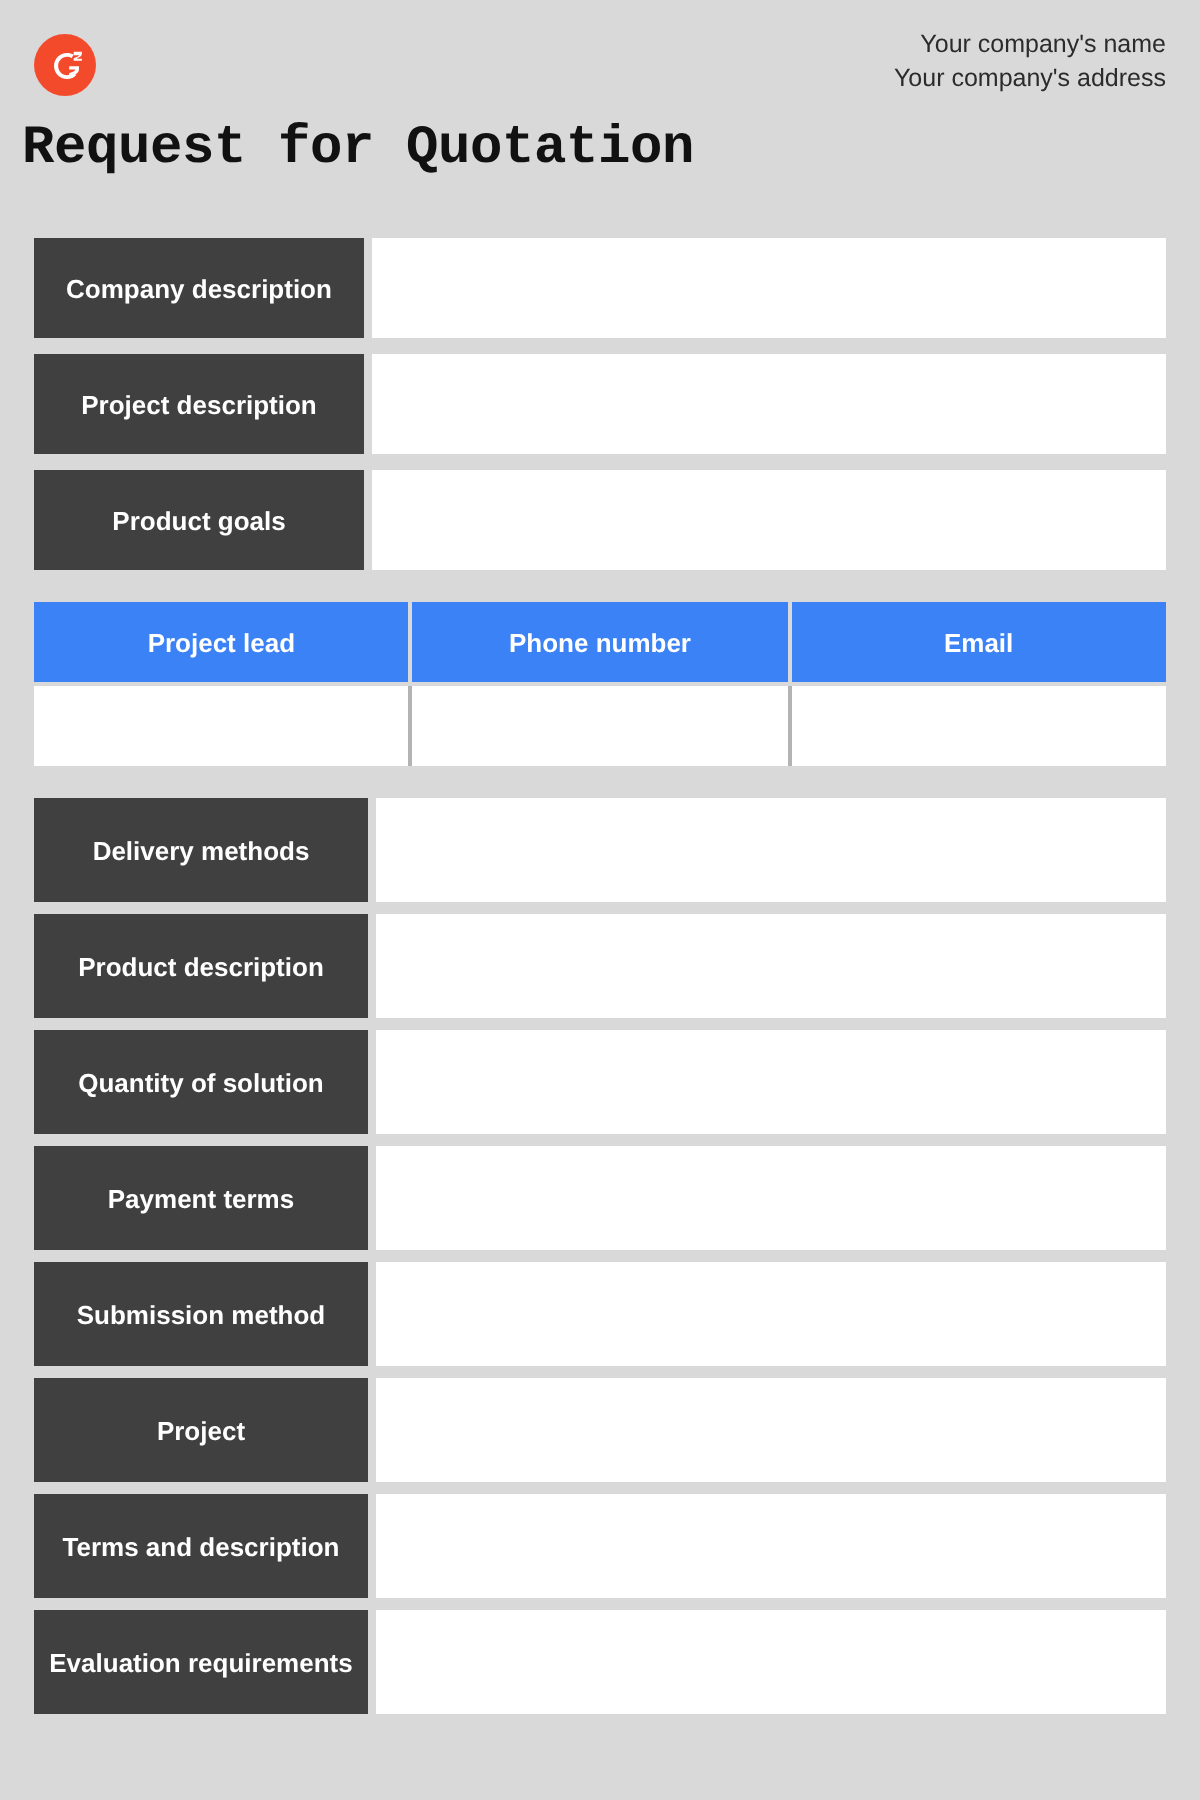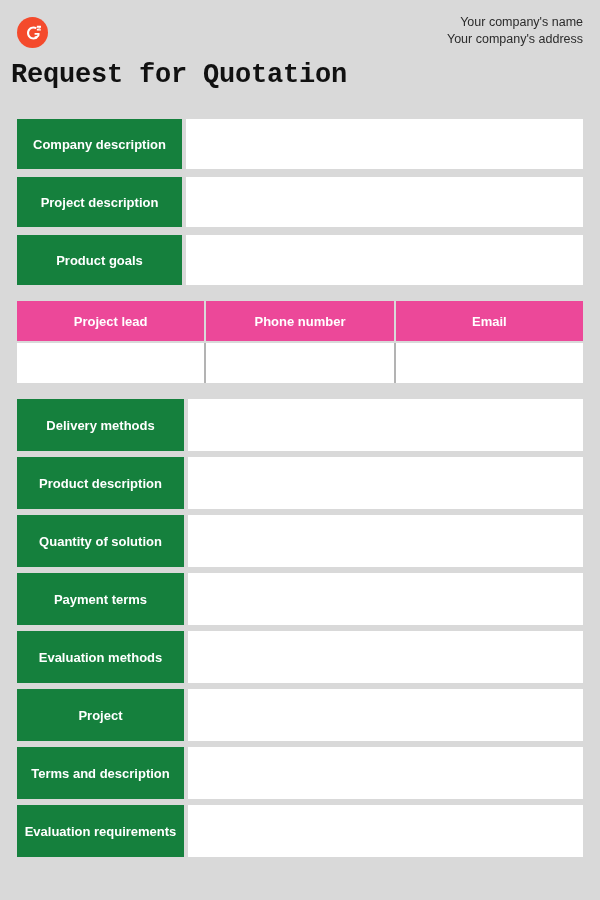--- a/index.html
+++ b/index.html
@@ -85,21 +85,21 @@
     width: 566px;
   }
 
   .row {
     display: flex;
     align-items: stretch;
     margin-bottom: 6px;
   }
   .row .label {
     flex: 0 0 166px;
-    background: #15803d;
+    background: #404040;
     color: #ffffff;
     font-weight: bold;
     font-size: 13px;
     line-height: 17px;
     text-align: center;
     display: flex;
     align-items: center;
     justify-content: center;
     padding: 0 0;
     box-sizing: border-box;
@@ -126,21 +126,21 @@
   }
   .table-head,
   .table-body {
     display: flex;
   }
   .table-head { height: 40px; }
   .table-body { height: 40px; }
 
   .th {
     flex: 1 1 0;
-    background: #ec4899;
+    background: #3b82f6;
     color: #ffffff;
     font-weight: bold;
     font-size: 13px;
     display: flex;
     align-items: center;
     justify-content: center;
     text-align: center;
   }
   .td {
     flex: 1 1 0;
@@ -235,21 +235,21 @@
       <div class="label">Quantity of solution</div>
       <div class="field"></div>
     </div>
 
     <div class="row">
       <div class="label">Payment terms</div>
       <div class="field"></div>
     </div>
 
     <div class="row">
-      <div class="label">Evaluation methods</div>
+      <div class="label">Submission method</div>
       <div class="field"></div>
     </div>
 
     <div class="row">
       <div class="label">Project</div>
       <div class="field"></div>
     </div>
 
     <div class="row">
       <div class="label">Terms and description</div>

